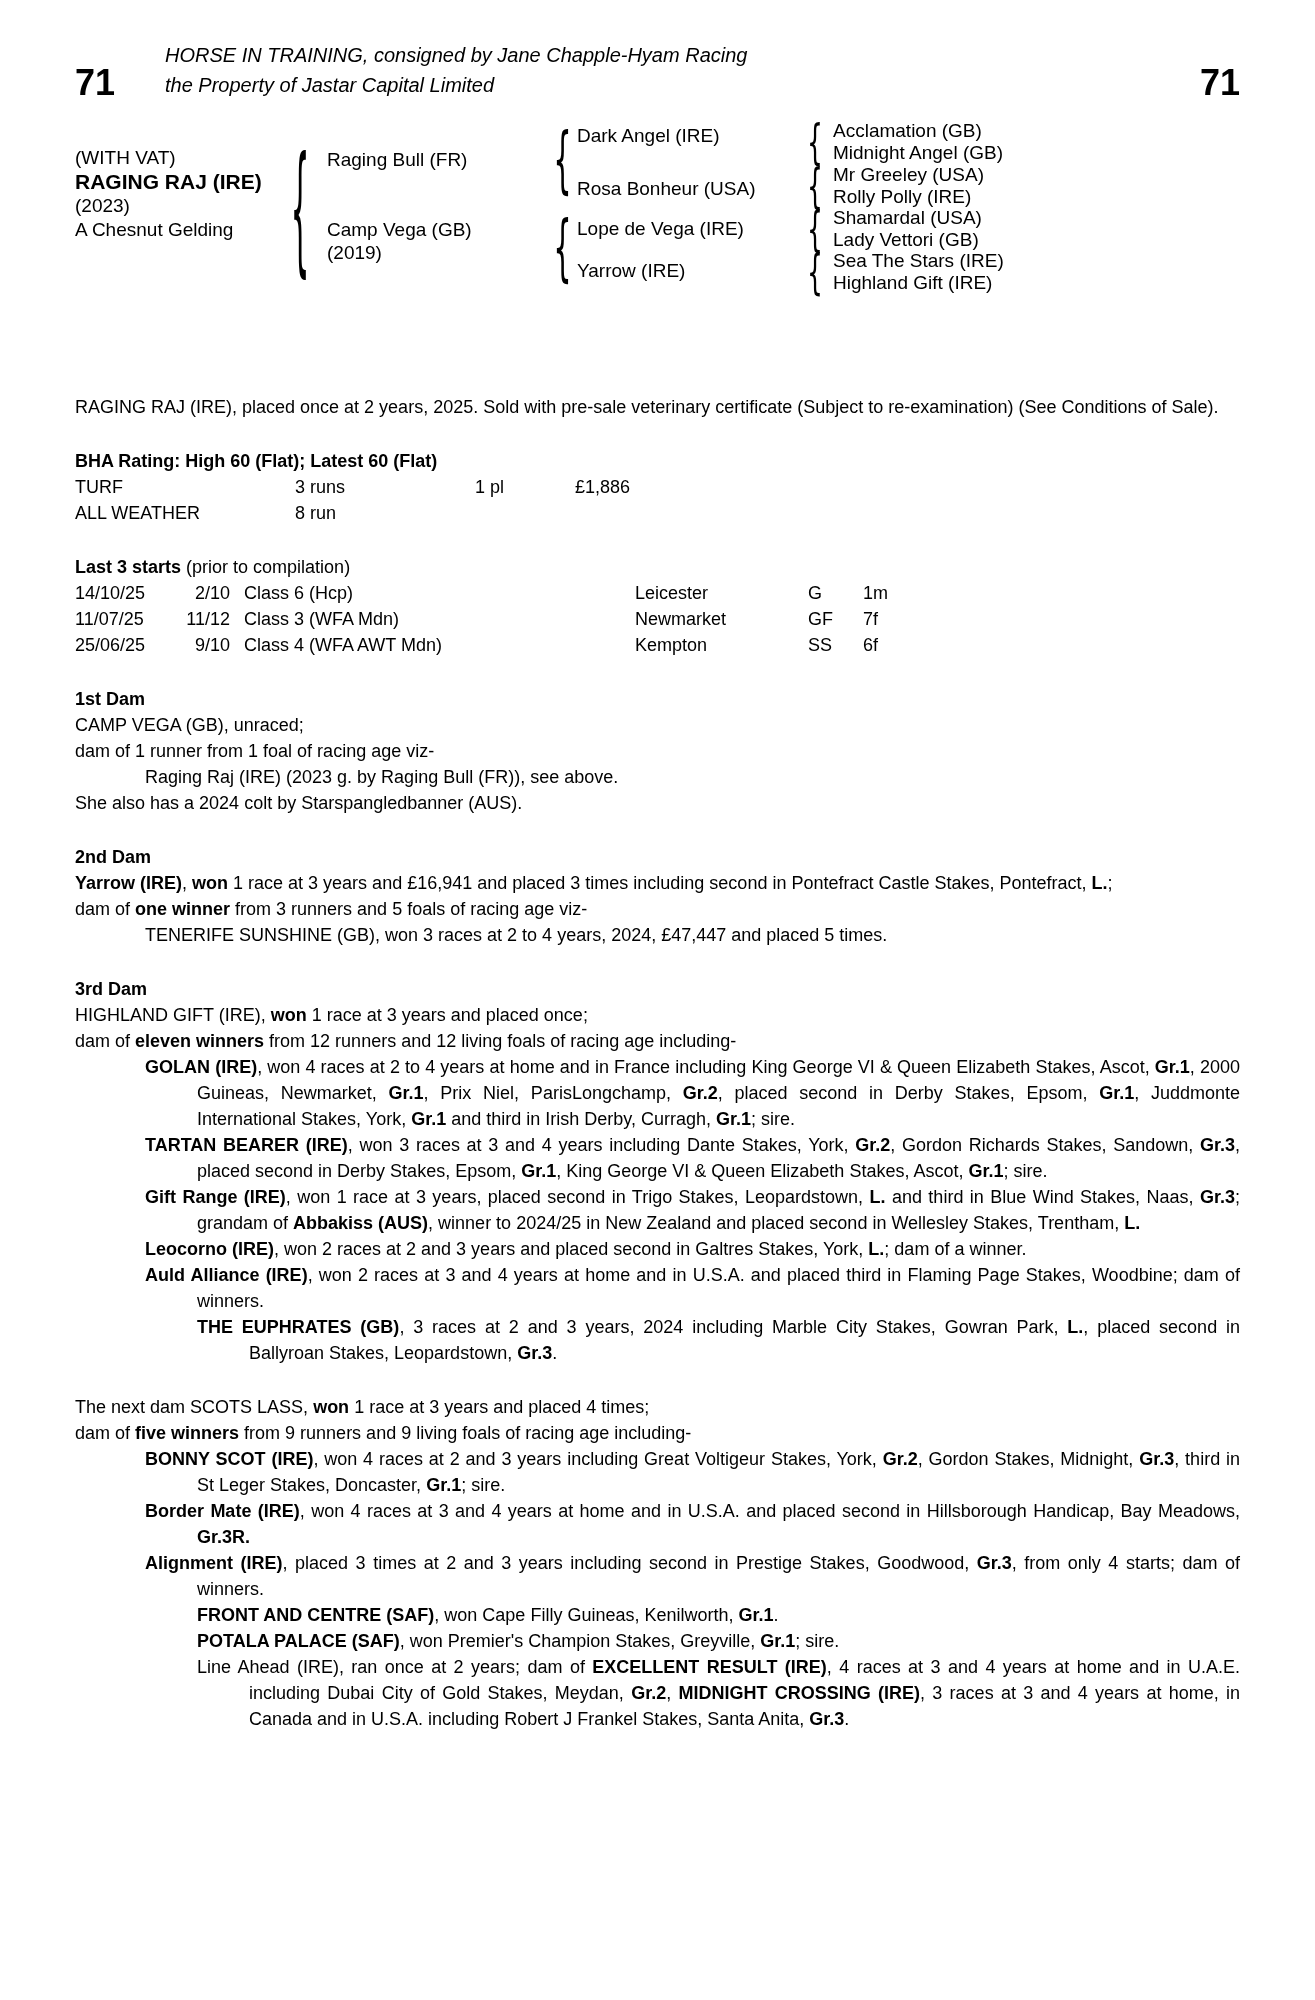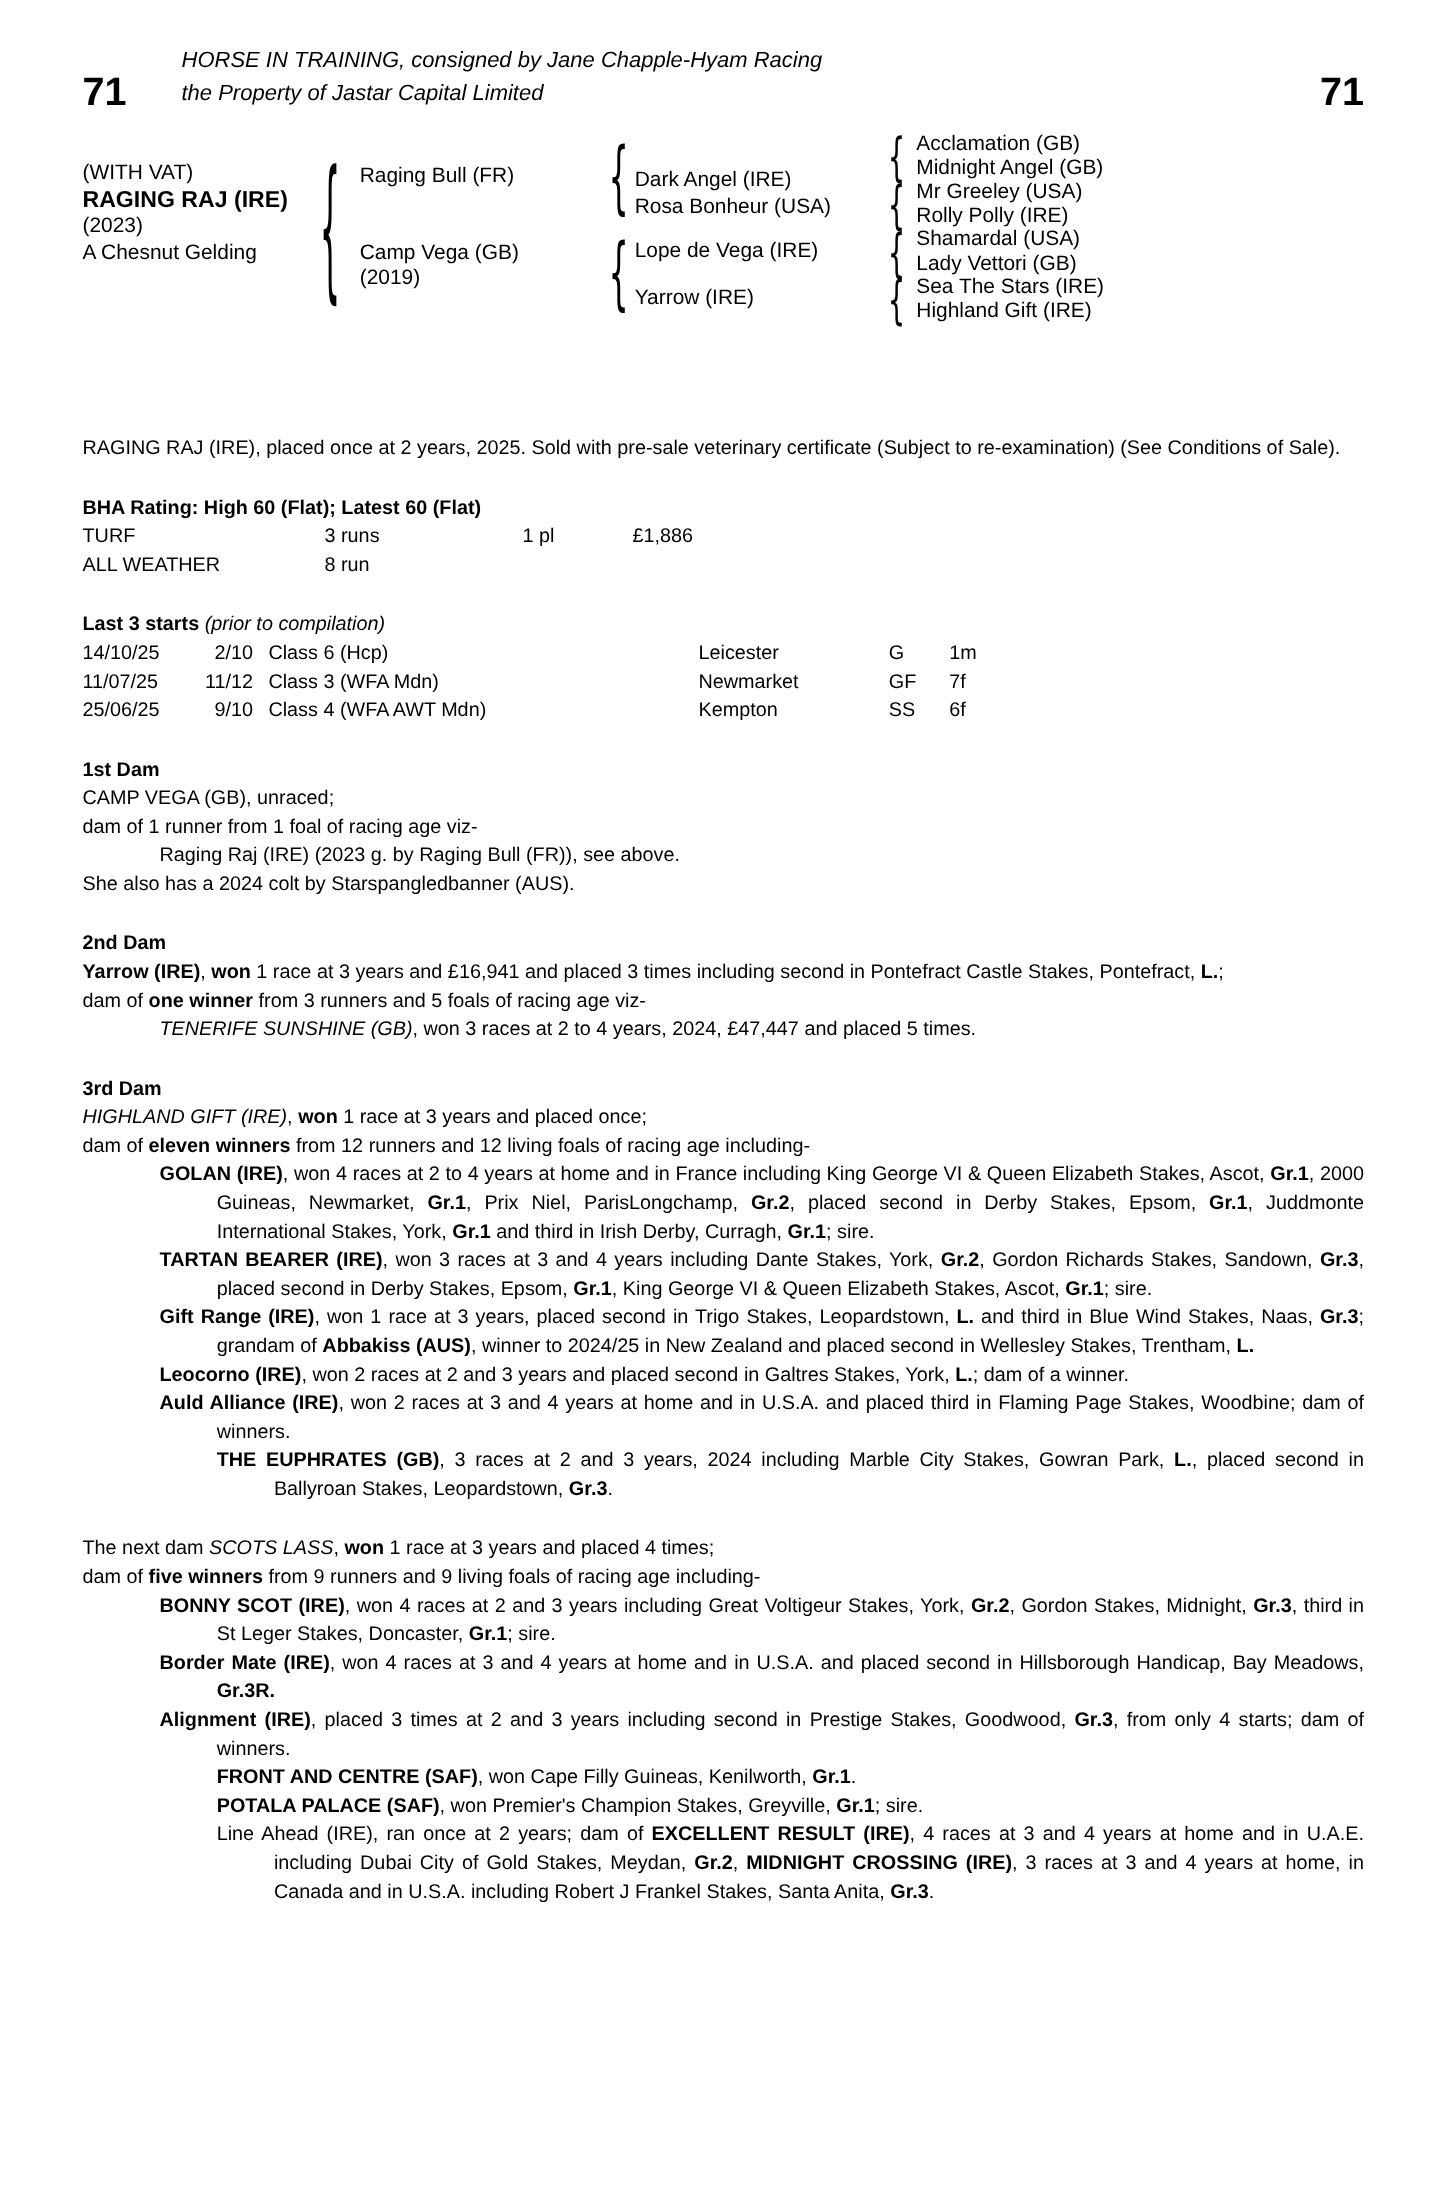--- a/index.html
+++ b/index.html
@@ -3,21 +3,21 @@
 <meta charset="utf-8">
 <style>
   html,body{margin:0;padding:0;}
   body{
     width:1315px;height:2000px;overflow:hidden;background:#ffffff;color:#000;
     font-family:"Liberation Sans", sans-serif;font-size:18px;line-height:26px;
   }
   .page{padding:40px 75px 0 75px;}
   p{margin:0;}
   .b{font-weight:bold;}
-  .i{font-style:italic;margin-top:44px;}
+  .i{margin-top:44px;}
   
   .hdr{display:grid;grid-template-columns:90px 1fr 90px;align-items:end;}
   .hdr-center{text-align:left;font-style:italic;font-size:20px;line-height:30px;}
   .lot{font-size:36px;font-weight:bold;line-height:34px;}
   .lot-right{text-align:right;}
   
   .ped{position:relative;height:190px;margin:16px 0 88px 0;font-size:19px;}
   .abs{position:absolute;white-space:nowrap;line-height:24px;}
   .subject{left:0;top:30px;}
   .subject .sname{font-weight:bold;font-size:21px;}
@@ -71,21 +71,21 @@
 
     <div class="abs gen1" style="left:252px;top:32px;">Raging Bull (FR)</div>
     <div class="abs gen1" style="left:252px;top:102px;">
       <div>Camp Vega (GB)</div>
       <div>(2019)</div>
     </div>
 
     <span class="brace br-m br-m1"></span>
     <span class="brace br-m br-m2"></span>
 
-    <div class="abs" style="left:502px;top:8px;margin-top:28px;">Dark Angel (IRE)</div>
+    <div class="abs" style="left:502px;top:8px;">Dark Angel (IRE)</div>
     <div class="abs" style="left:502px;top:61px;">Rosa Bonheur (USA)</div>
     <div class="abs" style="left:502px;top:101px;">Lope de Vega (IRE)</div>
     <div class="abs" style="left:502px;top:143px;">Yarrow (IRE)</div>
 
     <span class="brace br-s br-s1"></span>
     <span class="brace br-s br-s2"></span>
     <span class="brace br-s br-s3"></span>
     <span class="brace br-s br-s4"></span>
 
     <div class="abs g3" style="left:758px;top:4px;">

